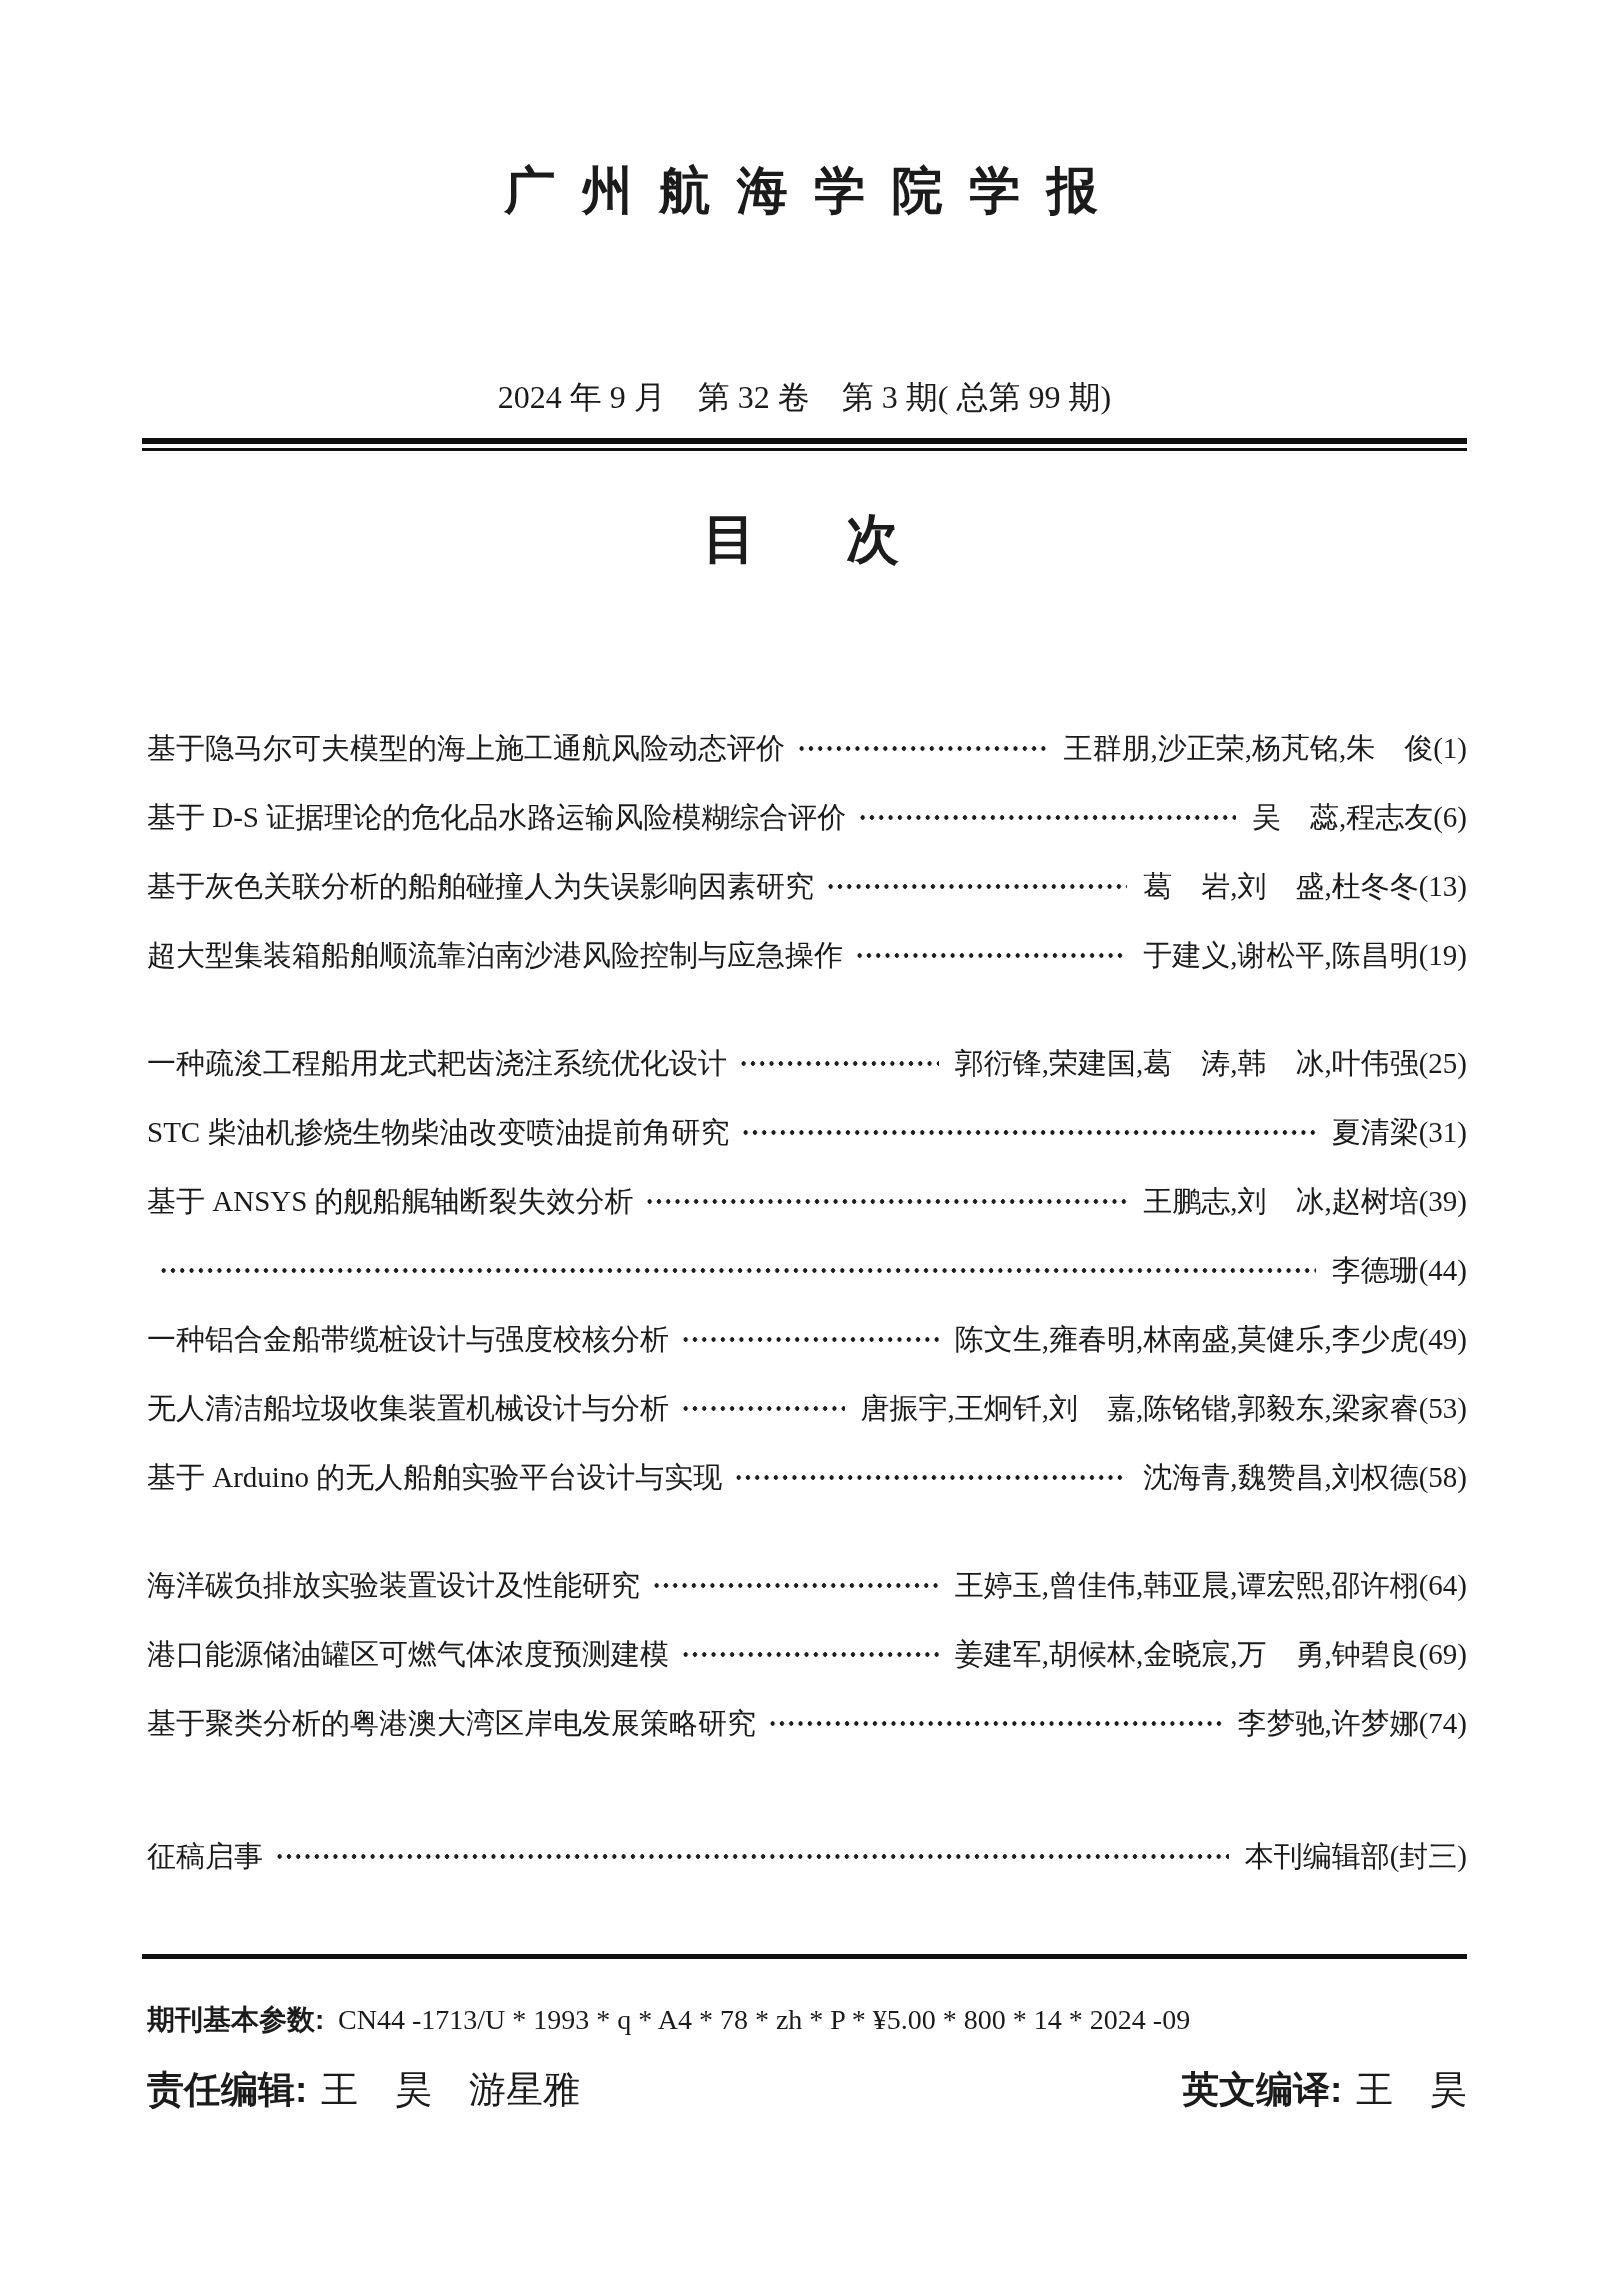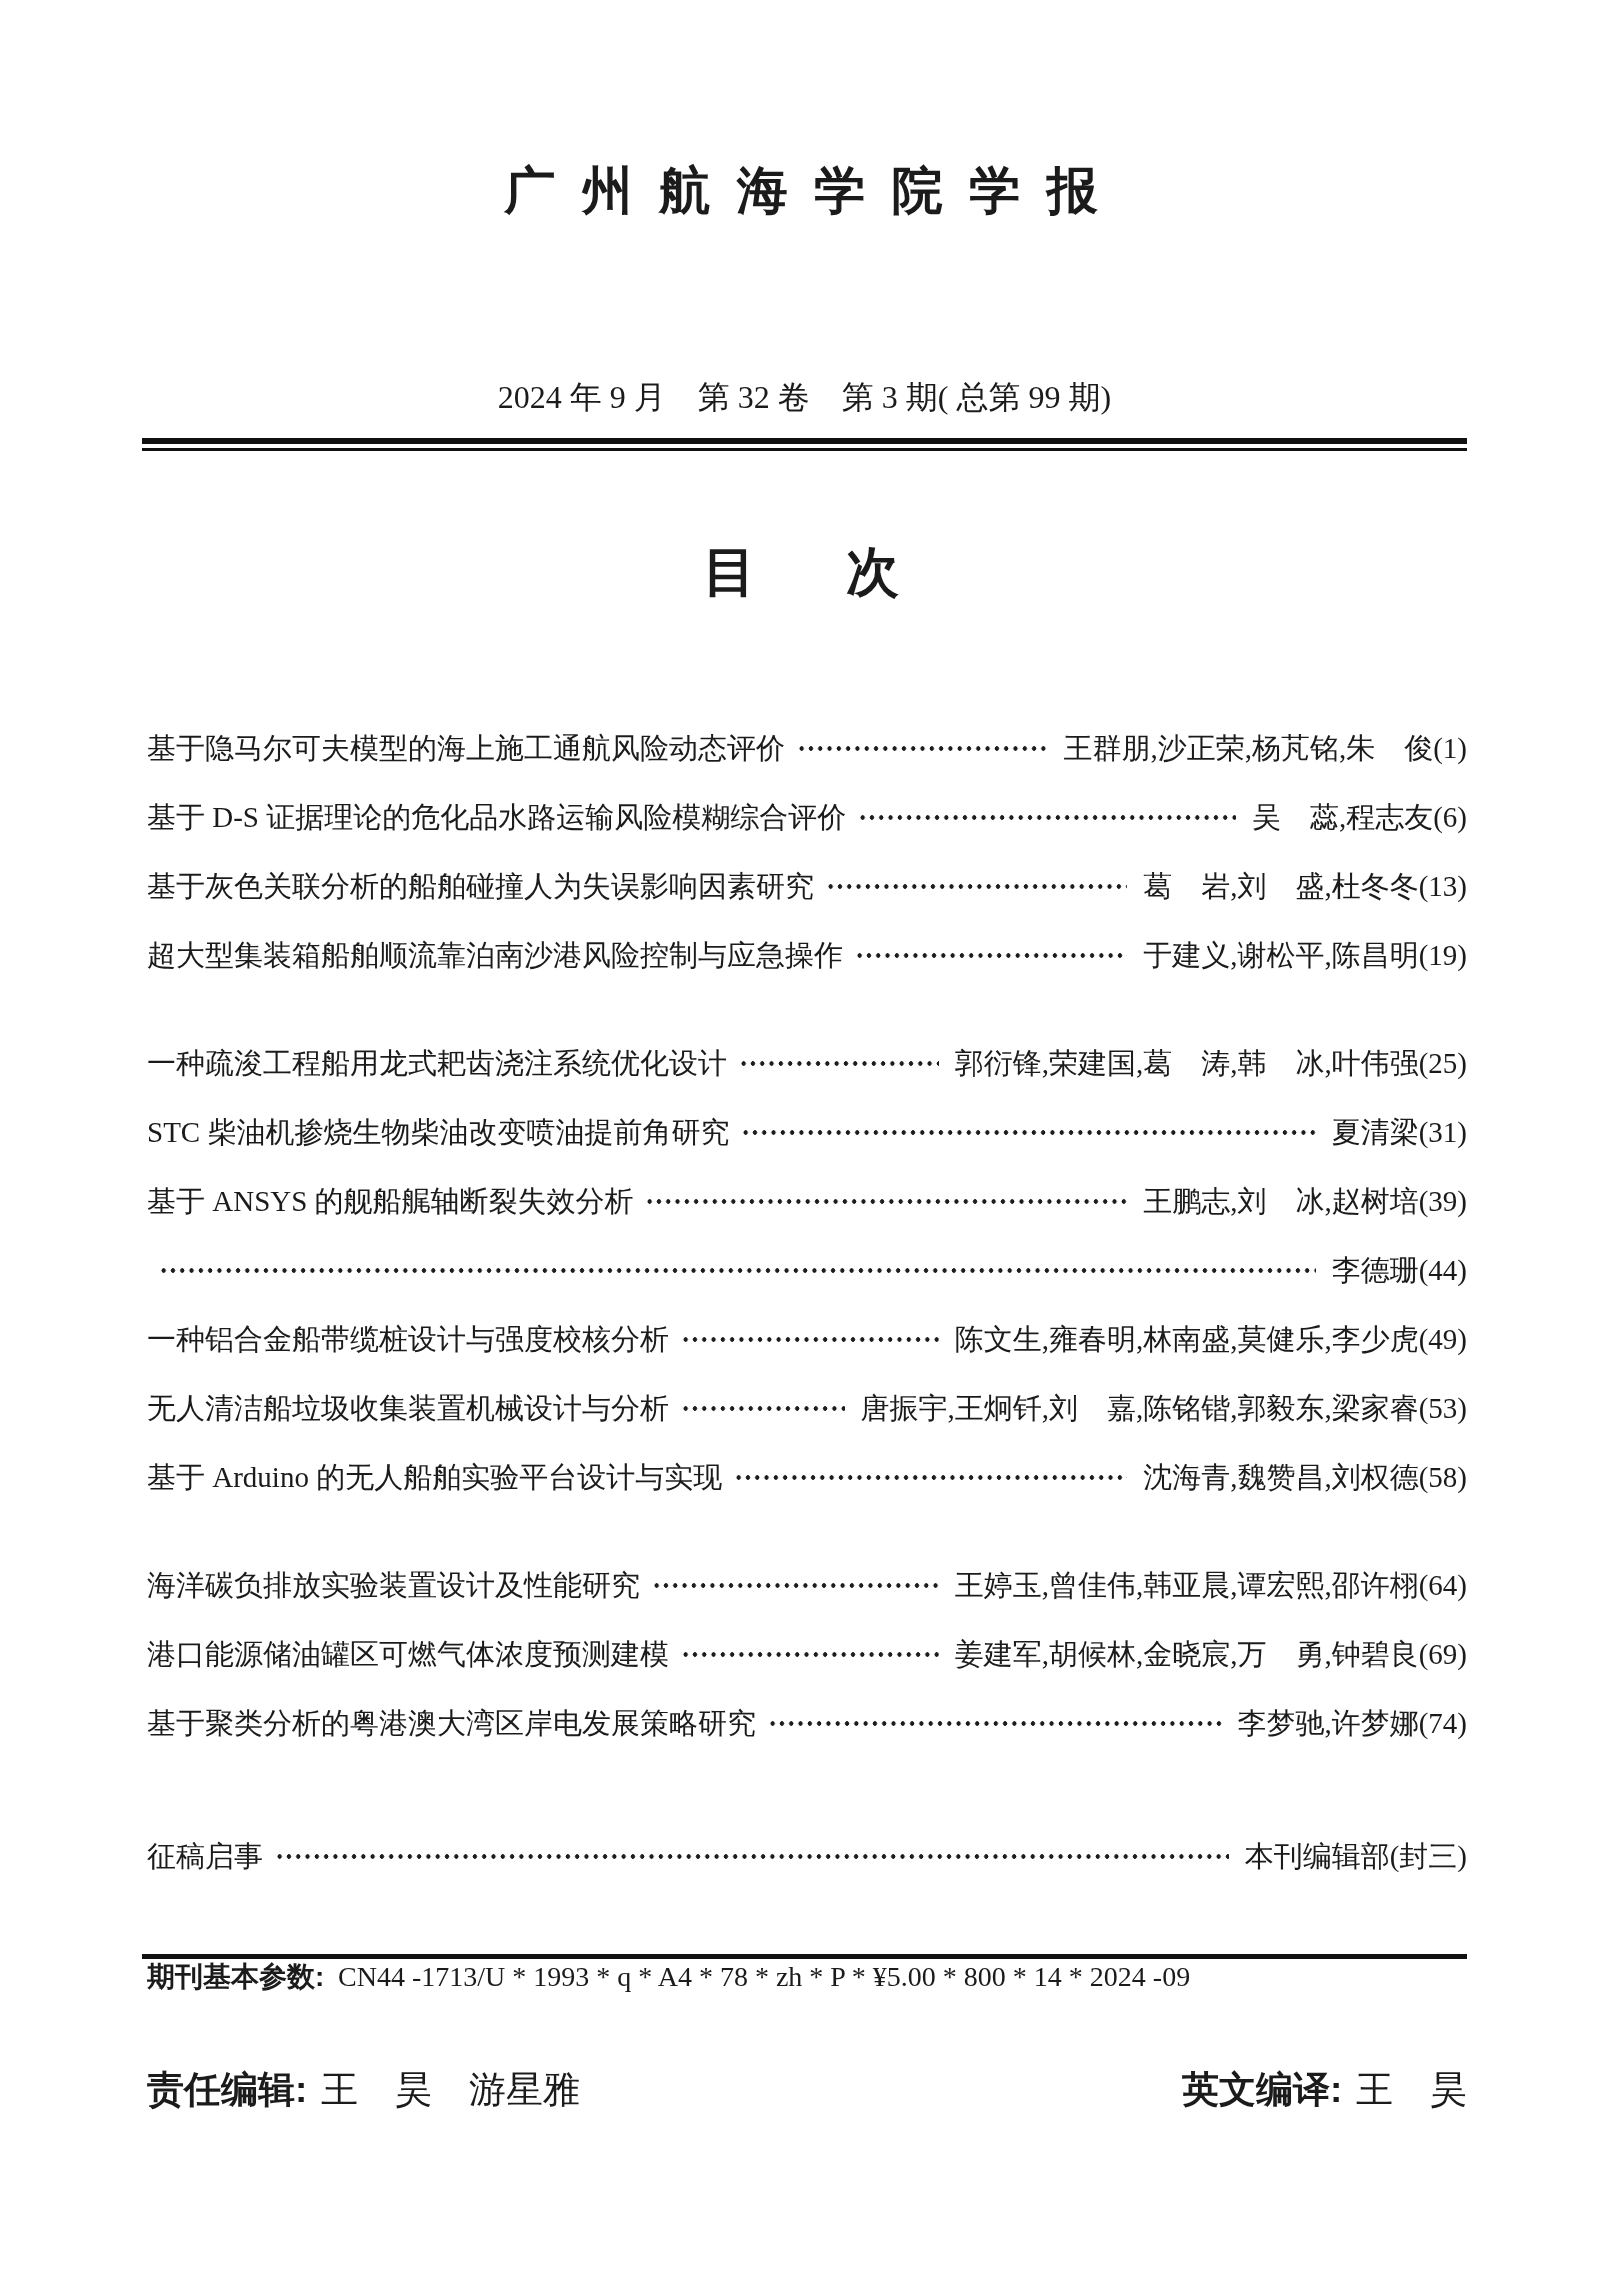--- a/index.html
+++ b/index.html
@@ -17,40 +17,40 @@
   }
   .issue-line{
     position:absolute;top:378px;left:7px;right:0;text-align:center;
     font-size:32px;line-height:1.2;
   }
   .rule-double{position:absolute;top:438px;left:142px;right:135px;}
   .rule-double .bar-thick{height:5.9px;background:#111;}
   .rule-double .bar-thin{height:2.9px;background:#111;margin-top:3.9px;}
 
   .contents-heading{
-    position:absolute;top:540px;left:0;right:0;text-align:center;
+    position:absolute;top:507px;left:0;right:0;text-align:center;
     font-family:"Liberation Sans","DejaVu Sans",sans-serif;font-weight:700;
     font-size:53px;line-height:1.2;letter-spacing:1.7em;text-indent:1.7em;
   }
 
   .toc{position:absolute;top:714px;left:147px;right:135px;}
   .toc-group{margin-bottom:39px;}
   .toc-row{display:flex;align-items:center;height:69px;font-size:29px;justify-content:center;}
   .toc-title{white-space:nowrap;}
   .leader{
     flex:1 1 19.6px;min-width:19.6px;height:29px;margin:0 15.7px 0 11.8px;
     background-image:radial-gradient(circle,#1c1c1c 2px,rgba(0,0,0,0) 2.5px);
     background-size:9.3px 29px;background-position:left center;background-repeat:repeat-x;
   }
   .toc-authors{white-space:nowrap;}
   .toc-page{white-space:nowrap;}
   .notice-row{margin-top:64px;}
 
   .rule-bottom{position:absolute;top:1954px;left:142px;right:135px;height:4.9px;background:#111;}
-  .params-line{position:absolute;top:1957px;left:147px;right:135px;font-size:28px;line-height:39px;}
+  .params-line{position:absolute;top:2000px;left:147px;right:135px;font-size:28px;line-height:39px;}
   .label-bold{font-family:"Liberation Sans","DejaVu Sans",sans-serif;font-weight:700;}
   .params-line .value{margin-left:13.7px;}
   .editors-line{
     position:absolute;top:2070px;left:147px;right:135px;display:flex;
     justify-content:space-between;font-size:37px;line-height:39px;
   }
   .editors-line .names{margin-left:13.7px;}
 </style>
 </head>
 <body>

